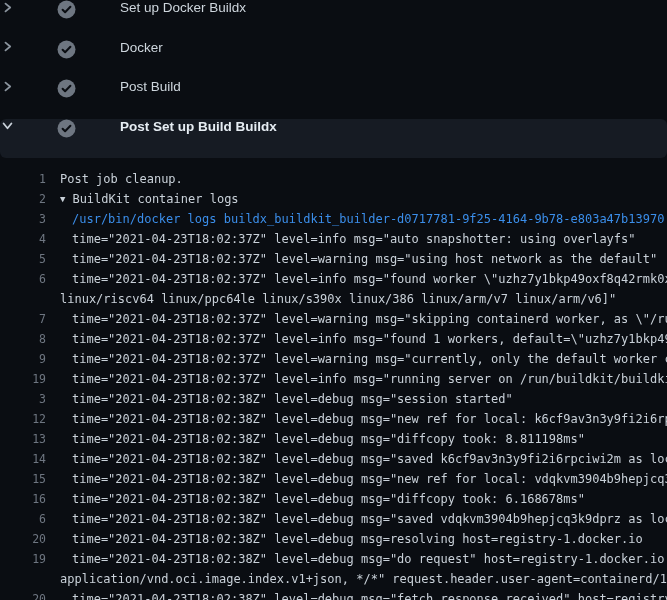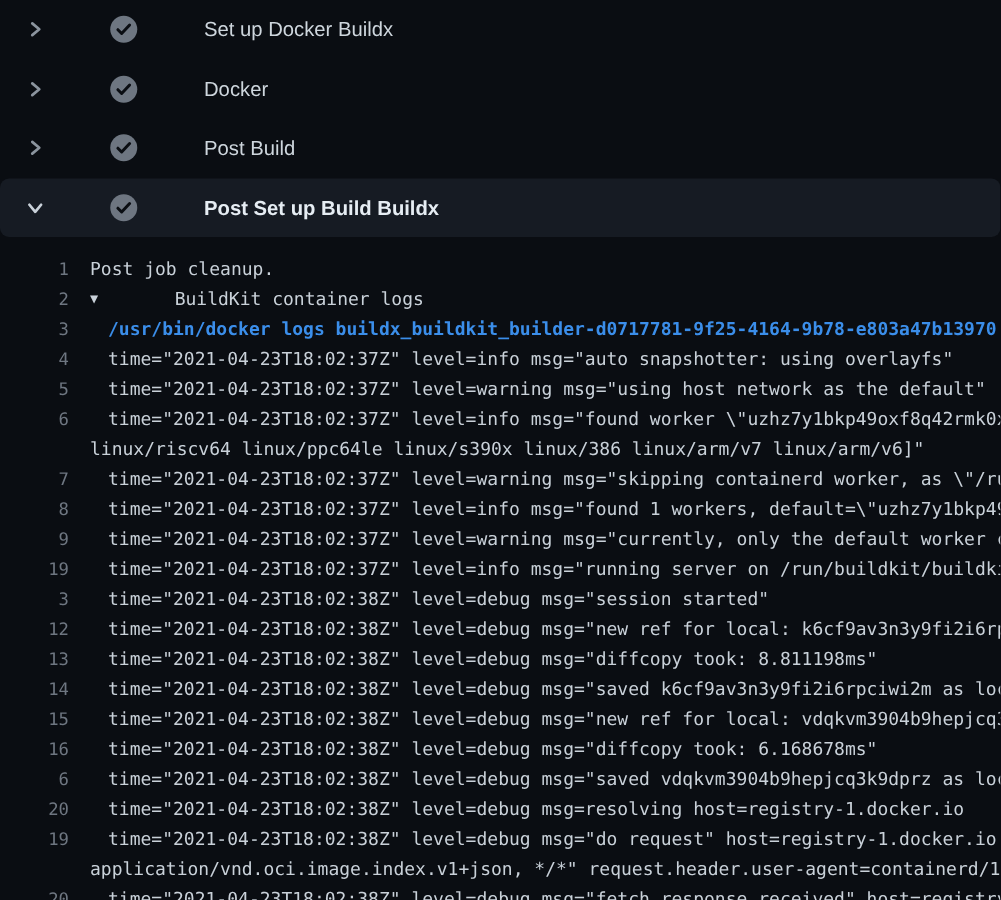--- a/index.html
+++ b/index.html
@@ -14,22 +14,22 @@
     --step-label-active:#e6edf3;
   }
   *{box-sizing:border-box;margin:0;padding:0;}
   html,body{width:667px;height:600px;overflow:hidden;}
   body{
     background:var(--bg);
     font-family:"Liberation Sans", sans-serif;
   }
   .steps{width:667px;}
   .step{
-    display:flex;align-items:center;height:39.5px;
-    padding-left:16px;cursor:pointer;gap:34px;
+    display:flex;align-items:flex-start;height:39.5px;
+    padding-left:0;cursor:pointer;gap:34px;
   }
   .step.expanded{background:var(--hl);border-radius:6px;}
   .chev{width:14px;height:14px;display:inline-flex;align-items:center;justify-content:center;flex-shrink:0;}
   .check{margin-left:9px;width:19px;height:19px;display:inline-flex;flex-shrink:0;}
   .step-label{margin-left:10px;font-size:13.5px;color:var(--step-label);white-space:nowrap;}
   .step.expanded .step-label{color:var(--step-label-active);font-weight:600;}
 
   .log{
     padding-top:11px;
     font-family:"DejaVu Sans Mono","Liberation Mono",monospace;
@@ -39,23 +39,23 @@
   .log-row{
     display:flex;height:20px;line-height:20px;
     white-space:pre;overflow:hidden;width:667px;
   }
   .num{
     width:46px;flex-shrink:0;text-align:right;
     color:var(--line-num);font-size:11.5px;cursor:pointer;
   }
   .txt{padding-left:14px;flex-shrink:0;}
   .txt.grouped{padding-left:26px;}
-  .txt.command{color:var(--cmd-blue);font-weight:bold;}
+  .txt.command{color:var(--cmd-blue);font-weight:normal;}
   .tri{font-size:9px;display:inline-block;vertical-align:1px;margin-right:7px;color:var(--log-text);}
-  .group-label{cursor:pointer;margin-left:44px;}
+  .group-label{cursor:pointer;}
 </style>
 </head>
 <body>
 
 <div class="steps">
 
   <div class="step">
     <span class="chev">
       <svg width="13" height="13" viewBox="0 0 13 13">
           <path d="M4.5 2.6 L9.2 6.5 L4.5 10.4" fill="none" stroke="#8b949e" stroke-width="1.8" stroke-linecap="round" stroke-linejoin="round"></path>

